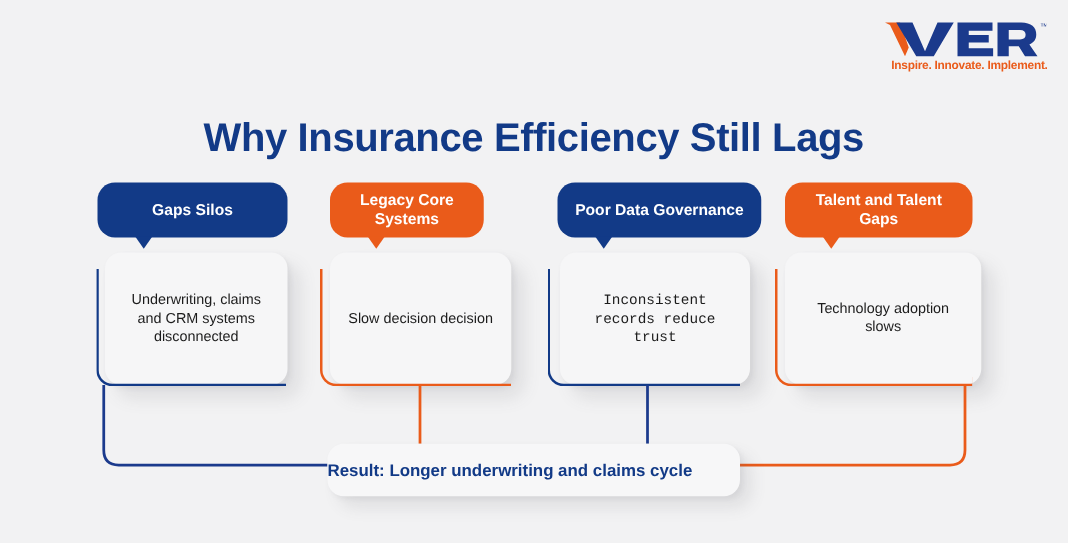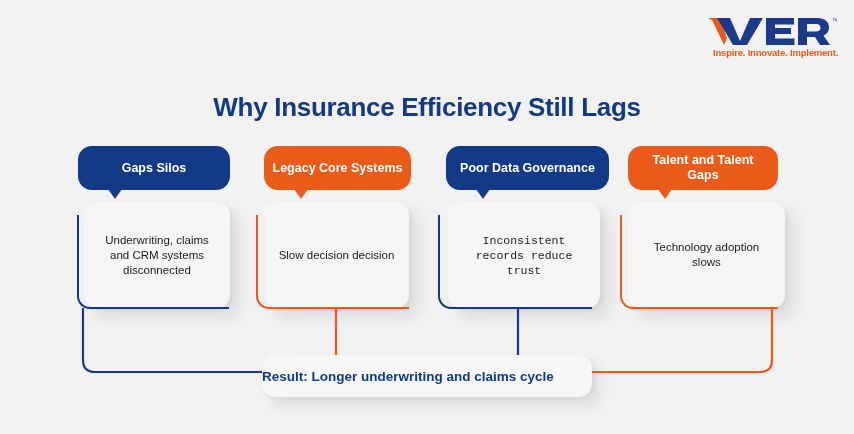--- a/index.html
+++ b/index.html
@@ -17,21 +17,21 @@
   .logo-mark { position:absolute; left:0; top:0; width:132px; height:30px; }
   .logo-tag {
     position:absolute; left:8px; top:31px; width:124px;
     font-size:9.5px; font-weight:700; letter-spacing:-0.2px;
     color:#EA5B1A; text-align:center; white-space:nowrap;
   }
 
   
   .title {
     position:absolute; left:0; top:92px; width:854px;
-    text-align:center; font-size:26px; font-weight:700;
+    text-align:center; font-size:32px; font-weight:700;
     color:#123a87; letter-spacing:-0.3px;
   }
 
   
   .col { position:absolute; top:146px; }
 
   .pill {
     position:relative;
     border-radius:14px;
     color:#ffffff;
@@ -122,21 +122,21 @@
       <span style="color:#fff;">Gaps Silos</span>
       <span class="tail"></span>
     </div>
     <div class="card-accent" style="color:#123a87; left:-1px; top:69px; width:152px; height:94px;"></div>
     <div class="card" style="left:6px; top:56px; width:146px; height:106px;">
       <span>Underwriting, claims and CRM systems disconnected</span>
     </div>
   </div>
 
   <div class="col" style="left:264px; width:145px;">
-    <div class="pill" style="background:#EA5B1A; color:#EA5B1A; width:147px; height:44px;">
+    <div class="pill" style="background:#EA5B1A; color:#EA5B1A; width:123px; height:44px;">
       <span style="color:#fff;">Legacy Core Systems</span>
       <span class="tail"></span>
     </div>
     <div class="card-accent" style="color:#EA5B1A; left:-8px; top:69px; width:153px; height:94px;"></div>
     <div class="card" style="left:0px; top:56px; width:145px; height:106px;">
       <span>Slow decision decision</span>
     </div>
   </div>
 
   <div class="col" style="left:446px; width:146px;">

